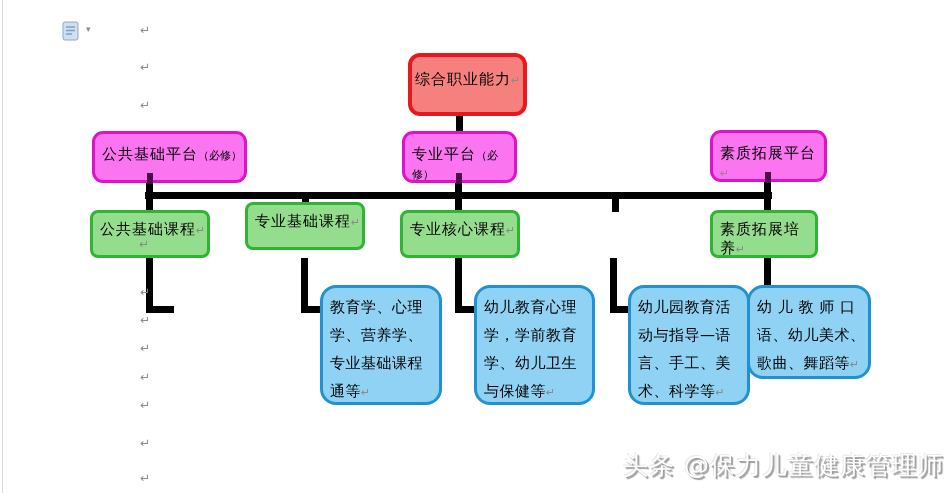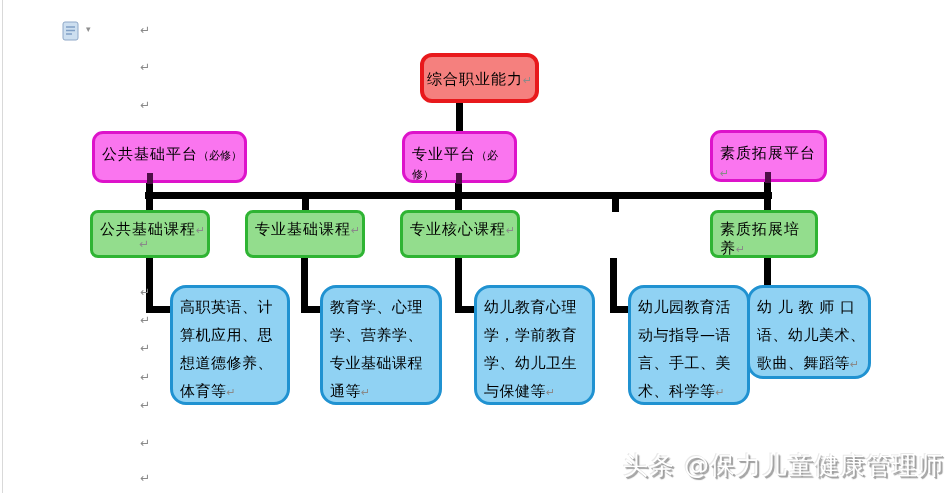--- a/index.html
+++ b/index.html
@@ -86,53 +86,47 @@
   <div class="conn" style="left:146px; top:306px; width:28px; height:7px"></div>
   <div class="conn" style="left:301px; top:258px; width:7px; height:55px"></div>
   <div class="conn" style="left:301px; top:306px; width:25px; height:7px"></div>
   <div class="conn" style="left:455px; top:258px; width:7px; height:55px"></div>
   <div class="conn" style="left:455px; top:306px; width:25px; height:7px"></div>
   <div class="conn" style="left:610px; top:258px; width:7px; height:55px"></div>
   <div class="conn" style="left:610px; top:306px; width:24px; height:7px"></div>
   <div class="conn" style="left:764px; top:258px; width:7px; height:55px"></div>
   <div class="conn" style="left:764px; top:306px; width:25px; height:7px"></div>
 
-  <div class="box box-red" style="left:420px; top:53px; width:119px; height:50px">
+  <div class="box box-red" style="left:408px; top:53px; width:119px; height:63px">
     <span>综合职业能力</span><span class="pmark">↵</span>
   </div>
 
   <div class="box box-pink" style="left:92px; top:131px; width:155px; height:52px">
     <span>公共基础平台</span><span class="suffix">（必修）</span><span class="pmark"></span>
   </div>
   <div class="box box-pink" style="left:402px; top:131px; width:115px; height:52px">
     <span>专业平台</span><span class="suffix">（必修）</span><span class="pmark"></span>
   </div>
   <div class="box box-pink" style="left:710px; top:130px; width:117px; height:52px">
     <span>素质拓展平台</span><span class="suffix"></span><span class="pmark">↵</span>
   </div>
 
   <div class="box box-green" style="left:90px; top:210px; width:120px; height:48px">
     <span>公共基础课程</span><span class="pmark">↵</span>
   </div>
-  <div class="box box-green" style="left:245px; top:210px; width:120px; height:48px">
+  <div class="box box-green" style="left:245px; top:202px; width:120px; height:48px">
     <span>专业基础课程</span><span class="pmark">↵</span>
   </div>
   <div class="box box-green" style="left:400px; top:210px; width:120px; height:48px">
     <span>专业核心课程</span><span class="pmark">↵</span>
   </div>
   <div class="box box-green" style="left:710px; top:210px; width:108px; height:48px">
     <span>素质拓展培养</span><span class="pmark">↵</span>
   </div>
 
-  <div class="box box-blue" style="left:170px; top:285px; width:120px; height:120px">
-    <span class="lines">高职英语、计
-算机应用、思
-想道德修养、
-体育等</span><span class="pmark">↵</span>
-  </div>
   <div class="box box-blue" style="left:320px; top:285px; width:122px; height:120px">
     <span class="lines">教育学、心理
 学、营养学、
 专业基础课程
 通等</span><span class="pmark">↵</span>
   </div>
   <div class="box box-blue" style="left:474px; top:285px; width:121px; height:120px">
     <span class="lines">幼儿教育心理
 学，学前教育
 学、幼儿卫生

